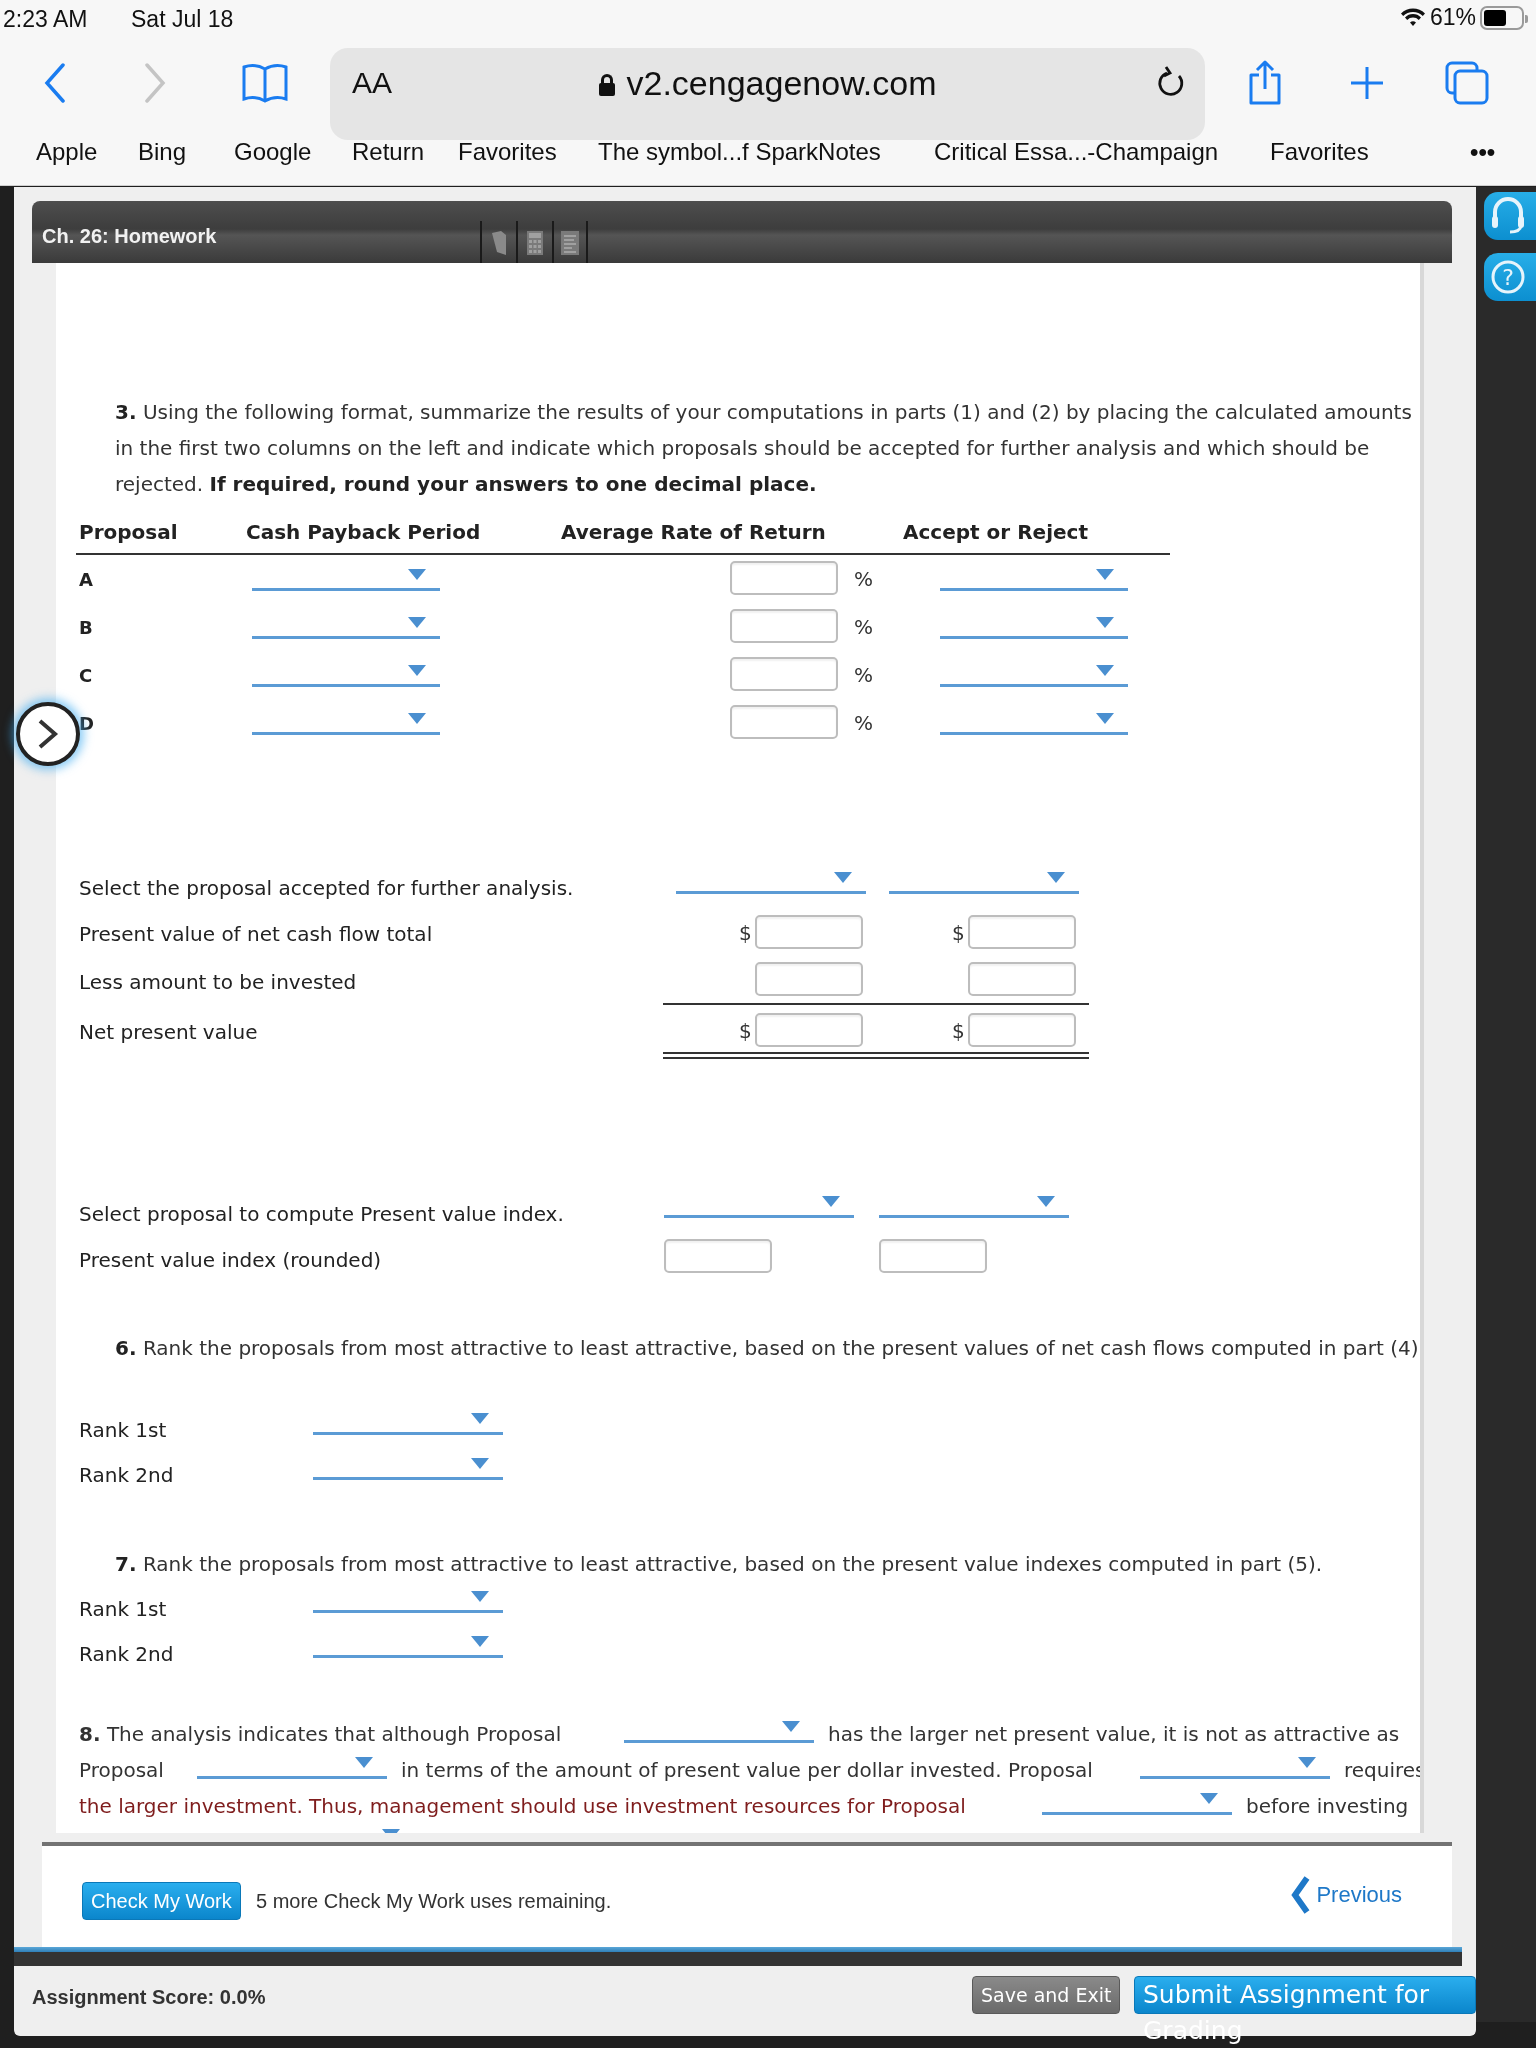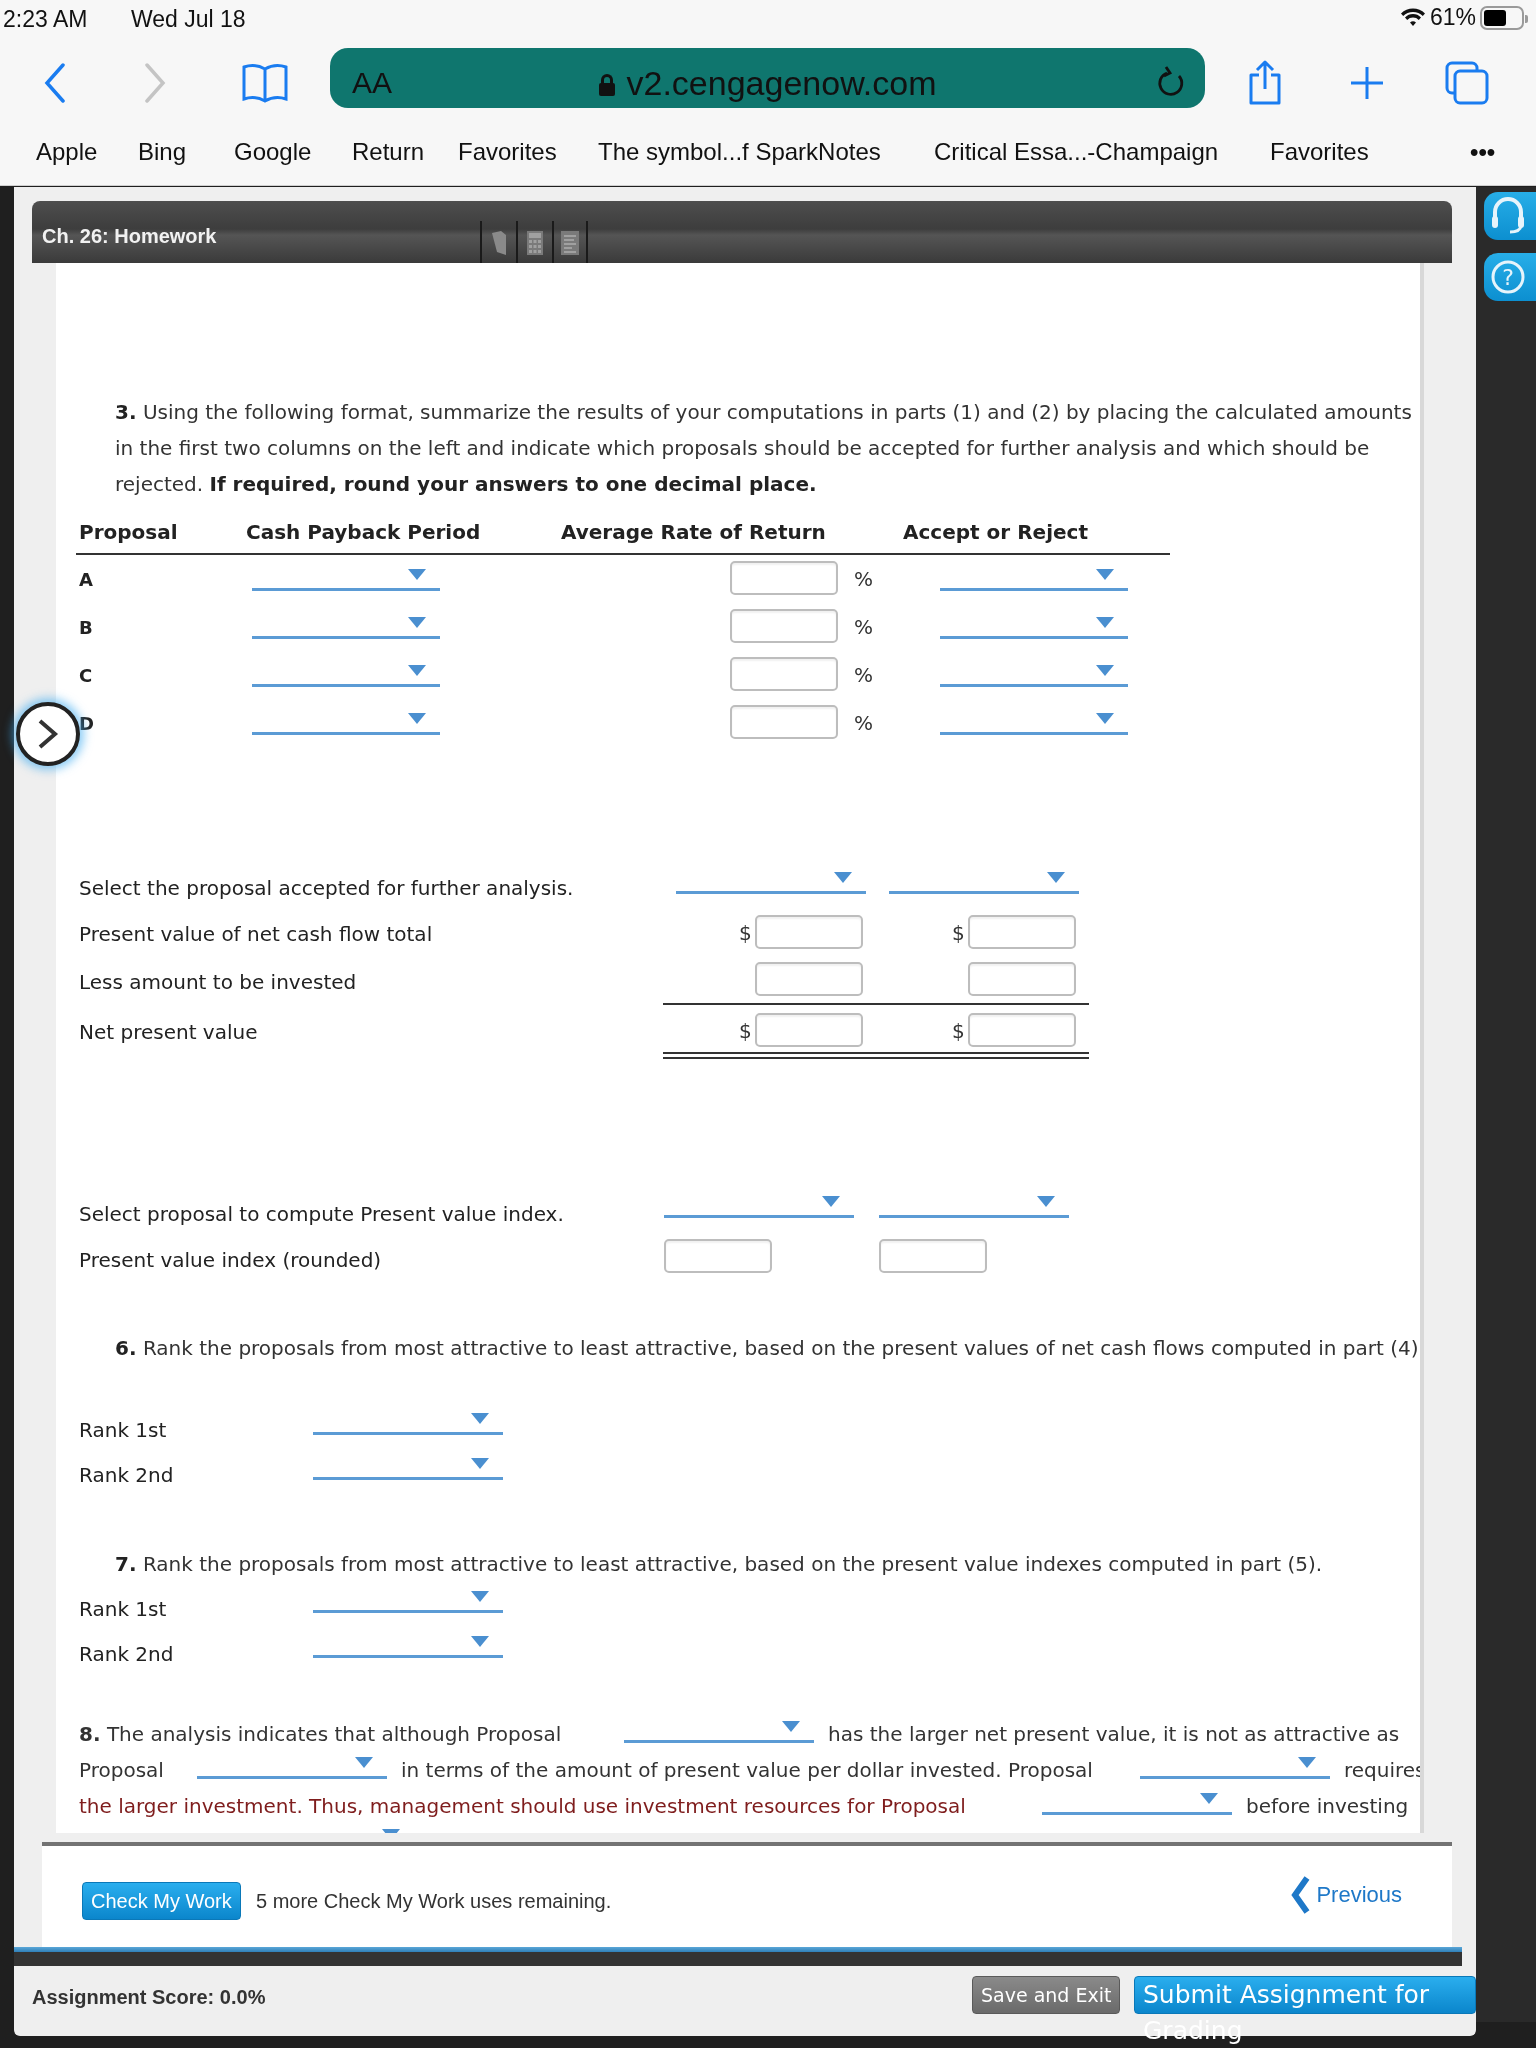--- a/index.html
+++ b/index.html
@@ -8,21 +8,21 @@
   
   .ios-top { position: absolute; left: 0; top: 0; width: 1536px; height: 186px; background: #f7f7f7; border-bottom: 1px solid #cfcfcf; }
   .status-time { position: absolute; left: 3px; top: 6px; font-family: "Liberation Sans", sans-serif; font-size: 23px; color: #111; }
   .status-date { position: absolute; left: 131px; top: 6px; font-family: "Liberation Sans", sans-serif; font-size: 23px; color: #111; }
   .status-right { position: absolute; right: 12px; top: 4px; display: flex; align-items: center; gap: 4px; font-family: "Liberation Sans", sans-serif; font-size: 23px; color: #111; }
   .battery { width: 44px; height: 24px; border: 2px solid #9a9a9a; border-radius: 7px; padding: 2px; position: relative; }
   .battery-fill { width: 60%; height: 100%; background: #000; border-radius: 3px; }
   .battery::after { content: ""; position: absolute; right: -6px; top: 7px; width: 3px; height: 8px; background: #9a9a9a; border-radius: 0 2px 2px 0; }
 
   .nav-btn { position: absolute; top: 58px; width: 50px; height: 50px; display: flex; align-items: center; justify-content: center; }
-  .url-bar { position: absolute; left: 330px; top: 48px; width: 875px; height: 60px; background: #0f766e; border-radius: 18px; }
+  .url-bar { position: absolute; left: 330px; top: 48px; width: 875px; height: 92px; background: #e5e5e5; border-radius: 18px; }
   .url-aa { position: absolute; left: 22px; top: 18px; font-family: "Liberation Sans", sans-serif; font-size: 30px; color: #111; }
   .url-text { position: absolute; left: 0; right: 0; top: 16px; text-align: center; font-family: "Liberation Sans", sans-serif; font-size: 34px; color: #111; }
   .url-lock { display: inline-block; width: 16px; height: 22px; position: relative; margin-right: 12px; vertical-align: -1px; }
   .url-lock::before { content: ""; position: absolute; left: 2px; top: 0; width: 12px; height: 12px; border: 3px solid #111; border-bottom: none; border-radius: 7px 7px 0 0; box-sizing: border-box; }
   .url-lock::after { content: ""; position: absolute; left: 0; top: 9px; width: 16px; height: 13px; background: #111; border-radius: 2px; }
   .reload { position: absolute; right: 14px; top: 16px; width: 40px; height: 40px; }
 
   .bookmarks { position: absolute; left: 0; top: 138px; width: 1536px; height: 34px; font-family: "Liberation Sans", sans-serif; font-size: 24px; color: #111; }
   .bookmarks span { position: absolute; top: 0; white-space: nowrap; }
 
@@ -67,21 +67,21 @@
   .score-bar { position: absolute; left: 14px; top: 1966px; width: 1462px; height: 70px; background: #efefef; border-radius: 0 0 6px 6px; }
   .score { position: absolute; left: 18px; top: 20px; font-family: "Liberation Sans", sans-serif; font-weight: bold; font-size: 20px; color: #333; }
   .save-btn { position: absolute; left: 958px; top: 10px; height: 38px; padding: 0 8px; background: linear-gradient(#8a8a8a, #6a6a6a); border: 1px solid #5a5a5a; border-radius: 4px; color: #fff; font-family: "DejaVu Sans", sans-serif; font-size: 19px; line-height: 36px; }
   .submit-btn { position: absolute; left: 1120px; top: 10px; height: 38px; padding: 0 8px; background: linear-gradient(#2aaeee, #0b86cc); border: 1px solid #0a78b8; border-radius: 4px; color: #fff; font-family: "DejaVu Sans", sans-serif; font-size: 25px; line-height: 36px; }
 </style>
 </head>
 <body>
 
 <div class="ios-top">
   <span class="status-time">2:23 AM</span>
-  <span class="status-date">Wed Jul 18</span>
+  <span class="status-date">Sat Jul 18</span>
   <div class="status-right">
     <svg width="26" height="20" viewBox="0 0 26 20">
         <path d="M13 18 l3-3.5a4.5 4.5 0 0 0-6 0z M5 9.5a11 11 0 0 1 16 0l-2.2 2.4a8 8 0 0 0-11.6 0z M1 5.5a17 17 0 0 1 24 0l-2.2 2.4a14 14 0 0 0-19.6 0z" fill="#111"></path>
       </svg>
     <span>61%</span>
     <div class="battery">
         <div class="battery-fill"></div>
       </div>
   </div>
 

